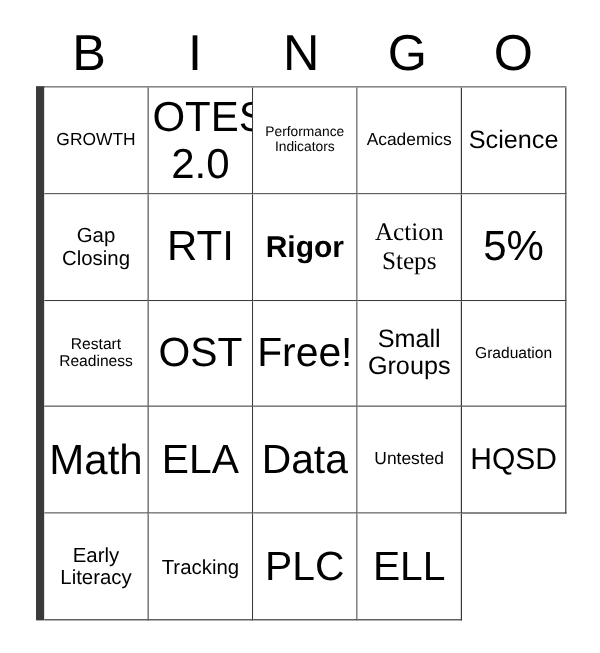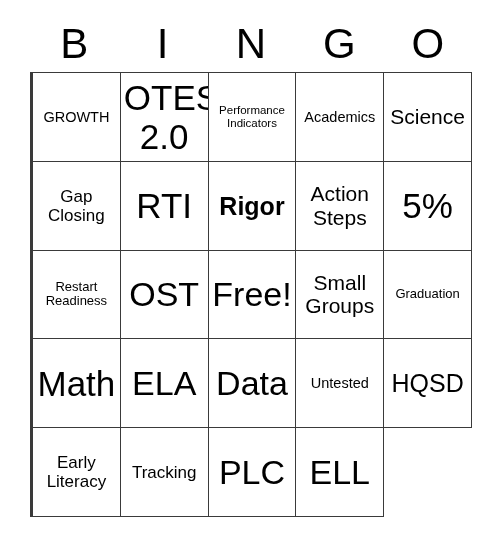--- a/index.html
+++ b/index.html
@@ -48,21 +48,21 @@
   #bingo-grid {
     position: absolute;
     left: 30px;
     top: 72px;
     width: 442px;
     height: 445px;
     display: grid;
     grid-template-columns: repeat(5, 1fr);
     grid-template-rows: repeat(5, 1fr);
     border-top: 1px solid #3a3a3a;
-    border-left: 3px solid #a3a3a3;
+    border-left: 7px solid #a3a3a3;
     box-sizing: border-box;
     background: #ffffff;
   }
 
   .bingo-cell {
     border-right: 1px solid #3a3a3a;
     border-bottom: 1px solid #3a3a3a;
     box-sizing: border-box;
     display: flex;
     align-items: center;
@@ -127,21 +127,21 @@
       <div class="bingo-cell" style="border-right-color: rgb(58, 58, 58); border-bottom-color: rgb(58, 58, 58);">
         <span class="cell-text fs-m">Gap
 Closing</span>
       </div>
       <div class="bingo-cell" style="border-right-color: rgb(58, 58, 58); border-bottom-color: rgb(58, 58, 58);">
         <span class="cell-text fs-xl">RTI</span>
       </div>
       <div class="bingo-cell" style="border-right-color: rgb(58, 58, 58); border-bottom-color: rgb(58, 58, 58); font-weight: bold;">
         <span class="cell-text fs-l">Rigor</span>
       </div>
-      <div class="bingo-cell" style="border-right-color: rgb(58, 58, 58); border-bottom-color: rgb(58, 58, 58);">
+      <div class="bingo-cell" style="border-right-color: rgb(58, 58, 58); border-bottom-color: rgb(58, 58, 58); font-family: Liberation Serif, serif;">
         <span class="cell-text fs-ml">Action
 Steps</span>
       </div>
       <div class="bingo-cell" style="border-right-color: rgb(58, 58, 58); border-bottom-color: rgb(58, 58, 58);">
         <span class="cell-text fs-xl">5%</span>
       </div>
       <div class="bingo-cell" style="border-right-color: rgb(58, 58, 58); border-bottom-color: rgb(58, 58, 58);">
         <span class="cell-text fs-s">Restart
 Readiness</span>
       </div>

